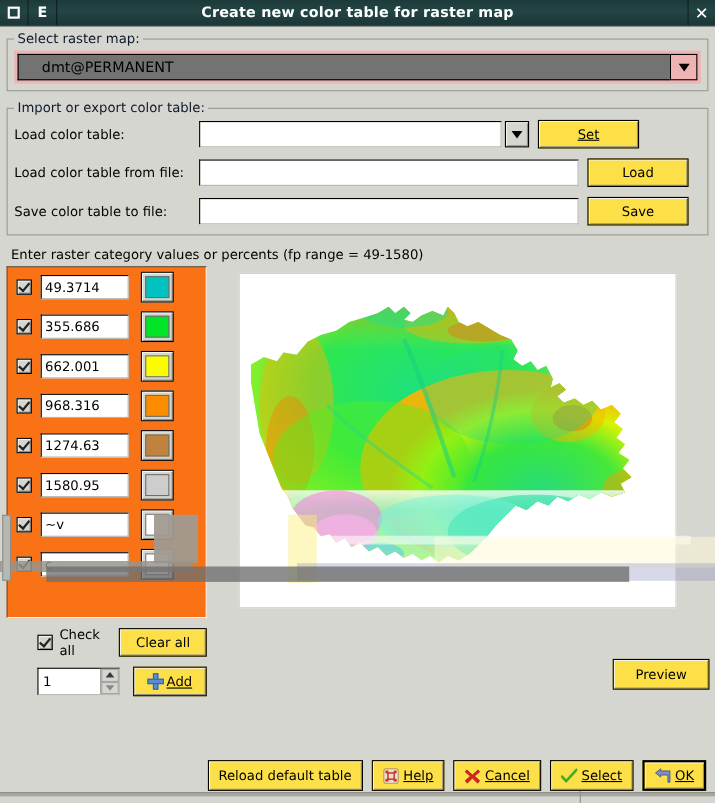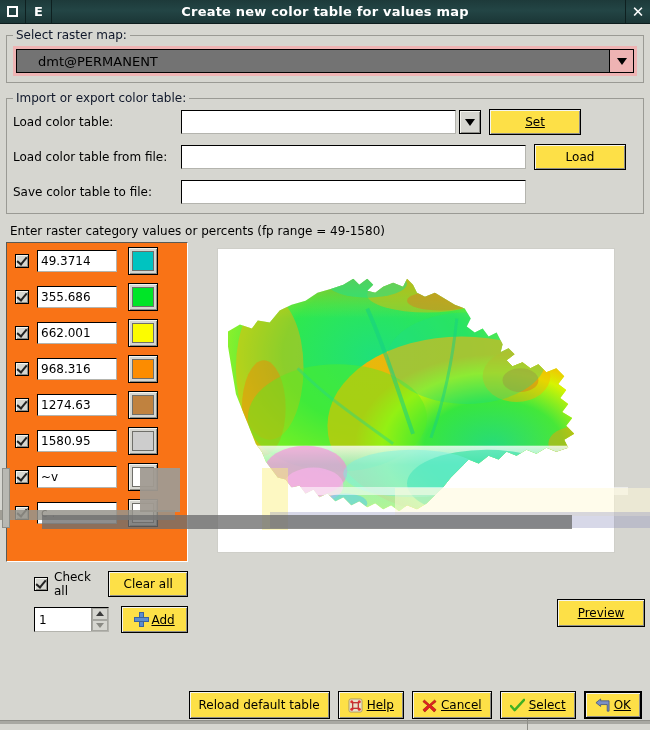--- a/index.html
+++ b/index.html
@@ -280,21 +280,21 @@
     background: #5b8dd0;
     border: 1px solid #3c639c;
     box-sizing: border-box;
   }
   .plus-icon::before { left: 5px; top: 0; width: 5px; height: 15px; }
   .plus-icon::after  { left: 0; top: 5px; width: 15px; height: 5px; }
 
   .preview-btn {
     position: absolute;
     left: 557px; top: 599px;
-    width: 88px; height: 28px; text-decoration: underline;
+    width: 88px; height: 28px;
   }
 
   
   .footer {
     position: absolute;
     left: 0; right: 0; bottom: 11px;
     display: flex;
     justify-content: flex-end;
     align-items: center;
     padding-right: 8px;
@@ -372,21 +372,21 @@
 </head>
 <body>
 
 <div class="titlebar">
   <div class="tb-btn">
     <div class="tb-sq"></div>
   </div>
   <div class="tb-btn">
     <span class="tb-e">E</span>
   </div>
-  <div class="tb-title">Create new color table for values map</div>
+  <div class="tb-title">Create new color table for raster map</div>
   <div class="tb-close">✕</div>
 </div>
 
 <fieldset class="group" style="margin-top:4px;padding-bottom:6px;">
   <legend>Select raster map:</legend>
   <div class="rastersel">
     <div class="rastersel-field">dmt@PERMANENT</div>
     <div class="rastersel-arrow">
       <div class="tri-down"></div>
     </div>
@@ -411,20 +411,23 @@
     <div class="ie-label">Load color table from file:</div>
     <div class="sunk ie-field" style="width:345px;"></div>
     <div class="btn ie-btn">
       <span>Load</span>
     </div>
   </div>
 
   <div class="ie-row">
     <div class="ie-label">Save color table to file:</div>
     <div class="sunk ie-field" style="width:345px;"></div>
+    <div class="btn ie-btn">
+      <span>Save</span>
+    </div>
   </div>
 </fieldset>
 
 <div class="cat-caption">Enter raster category values or percents (fp range = 49-1580)</div>
 
 <div class="mid">
 
   <div class="cat-box" id="cat-list">
       <div class="cat-row">
         <div class="cb checked"></div>

